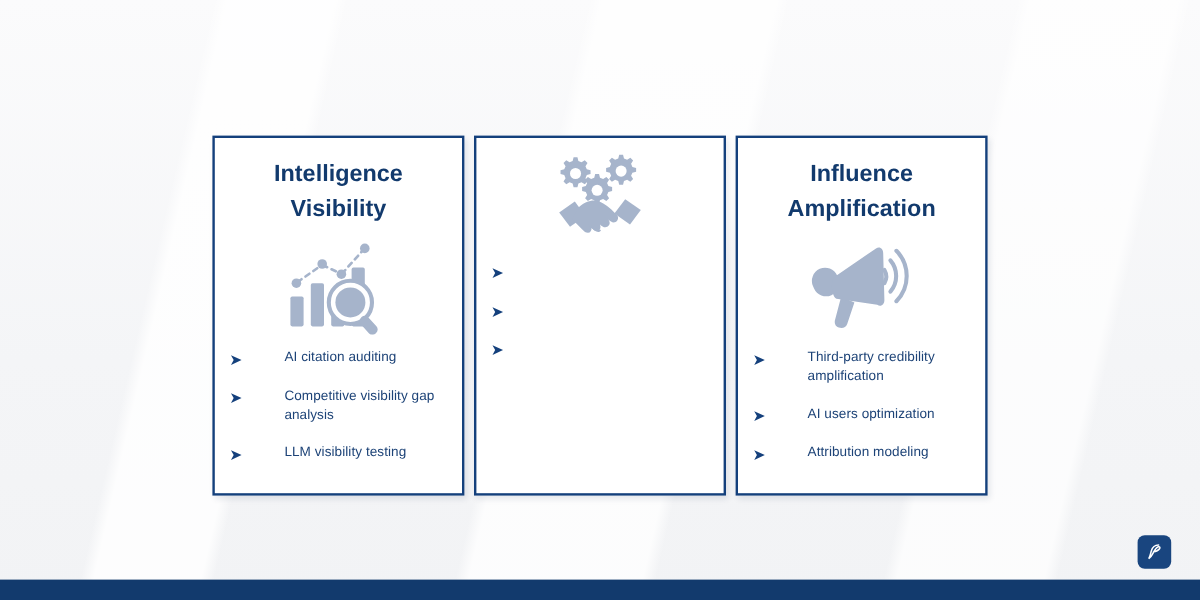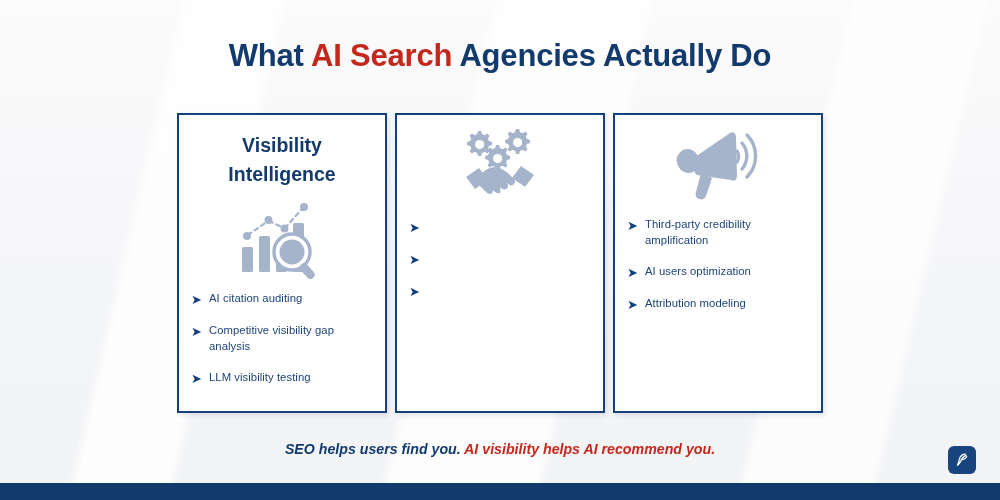--- a/index.html
+++ b/index.html
@@ -90,20 +90,21 @@
     color: #14407c;
     font-size: 13px;
     line-height: 15px;
     text-align: left;
   }
   .bullet-text {
     font-size: 11.3px;
     line-height: 15.5px;
     color: #1d4377;
     letter-spacing: 0.05px;
+    margin-left: 28px;
   }
   .card-2 .bullet-text { font-size: 11.1px; }
 
   
   .card-1 .bullets { margin-top: 4px; }
   .card-2 .bullets { margin-top: 6px; }
   .card-3 .bullets { margin-top: 4px; }
 
   
   .tagline {
@@ -142,30 +143,27 @@
     width: 1000px;
     height: 17px;
     background: #123a6d;
   }
 </style>
 </head>
 <body>
 
 <div id="stage">
 
-  <div class="title">
-    <span>What </span><span class="accent">AI Search</span><span> Agencies Actually Do</span>
-  </div>
 
   <div class="cards">
 
     <div class="card card-1">
       <div class="card-title">
+        <div>Intelligence</div>
         <div>Visibility</div>
-        <div>Intelligence</div>
       </div>
       <div class="card-icon">
         <svg width="86" height="80" viewBox="0 0 86 80" fill="none">
 
           <g stroke="#a6b4cb" stroke-width="2.2" stroke-linecap="round" stroke-dasharray="4 4">
             <path d="M9 36 L29 22"></path>
             <path d="M30 22 L45 29"></path>
             <path d="M46 29 L64 9"></path>
           </g>
           <g fill="#a6b4cb">
@@ -231,20 +229,24 @@
         <div class="bullet">
           <span class="bullet-arrow">➤</span>
         </div>
         <div class="bullet">
           <span class="bullet-arrow">➤</span>
         </div>
       </div>
     </div>
 
     <div class="card card-3">
+      <div class="card-title">
+        <div>Influence</div>
+        <div>Amplification</div>
+      </div>
       <div class="card-icon">
         <svg width="86" height="80" viewBox="0 0 86 80" fill="none">
           <g fill="#a6b4cb">
 
             <path d="M26 48 l11 5 -6 18 c-1 3-4 4-7 3 -3-1-4-4-3-7z"></path>
 
             <rect x="2" y="24" width="22" height="24" rx="11" transform="rotate(-24 13 36)"></rect>
 
             <path d="M20 32 L55 8 c3-2 6 0 6 4 l1 39 c0 4-3 6-6 4 L22 50 c-4-2-5-14-2-18z"></path>
           </g>
@@ -266,23 +268,20 @@
         </div>
         <div class="bullet">
           <span class="bullet-arrow">➤</span>
           <span class="bullet-text">Attribution modeling</span>
         </div>
       </div>
     </div>
 
   </div>
 
-  <div class="tagline">
-    <span>SEO helps users find you.</span><span class="accent"> AI visibility helps AI recommend you.</span>
-  </div>
 
   <div class="logo">
     <svg width="20" height="20" viewBox="0 0 20 20" fill="none">
       <path d="M13.5 4.2 C10.6 4.2 8.2 6.4 7.4 9.2 C6.8 11.4 6.4 13.6 5.3 15.6 C6.9 14.4 8.0 12.7 8.9 10.9 C9.9 8.8 11.2 6.3 13.3 5.6 C14.4 5.3 15.0 6.4 14.3 7.3 C13.2 8.8 10.9 9.6 9.1 9.9" stroke="#ffffff" stroke-width="1.25" stroke-linecap="round" fill="none"></path>
     </svg>
   </div>
 
   <div class="bottom-bar"></div>
 
 </div>

